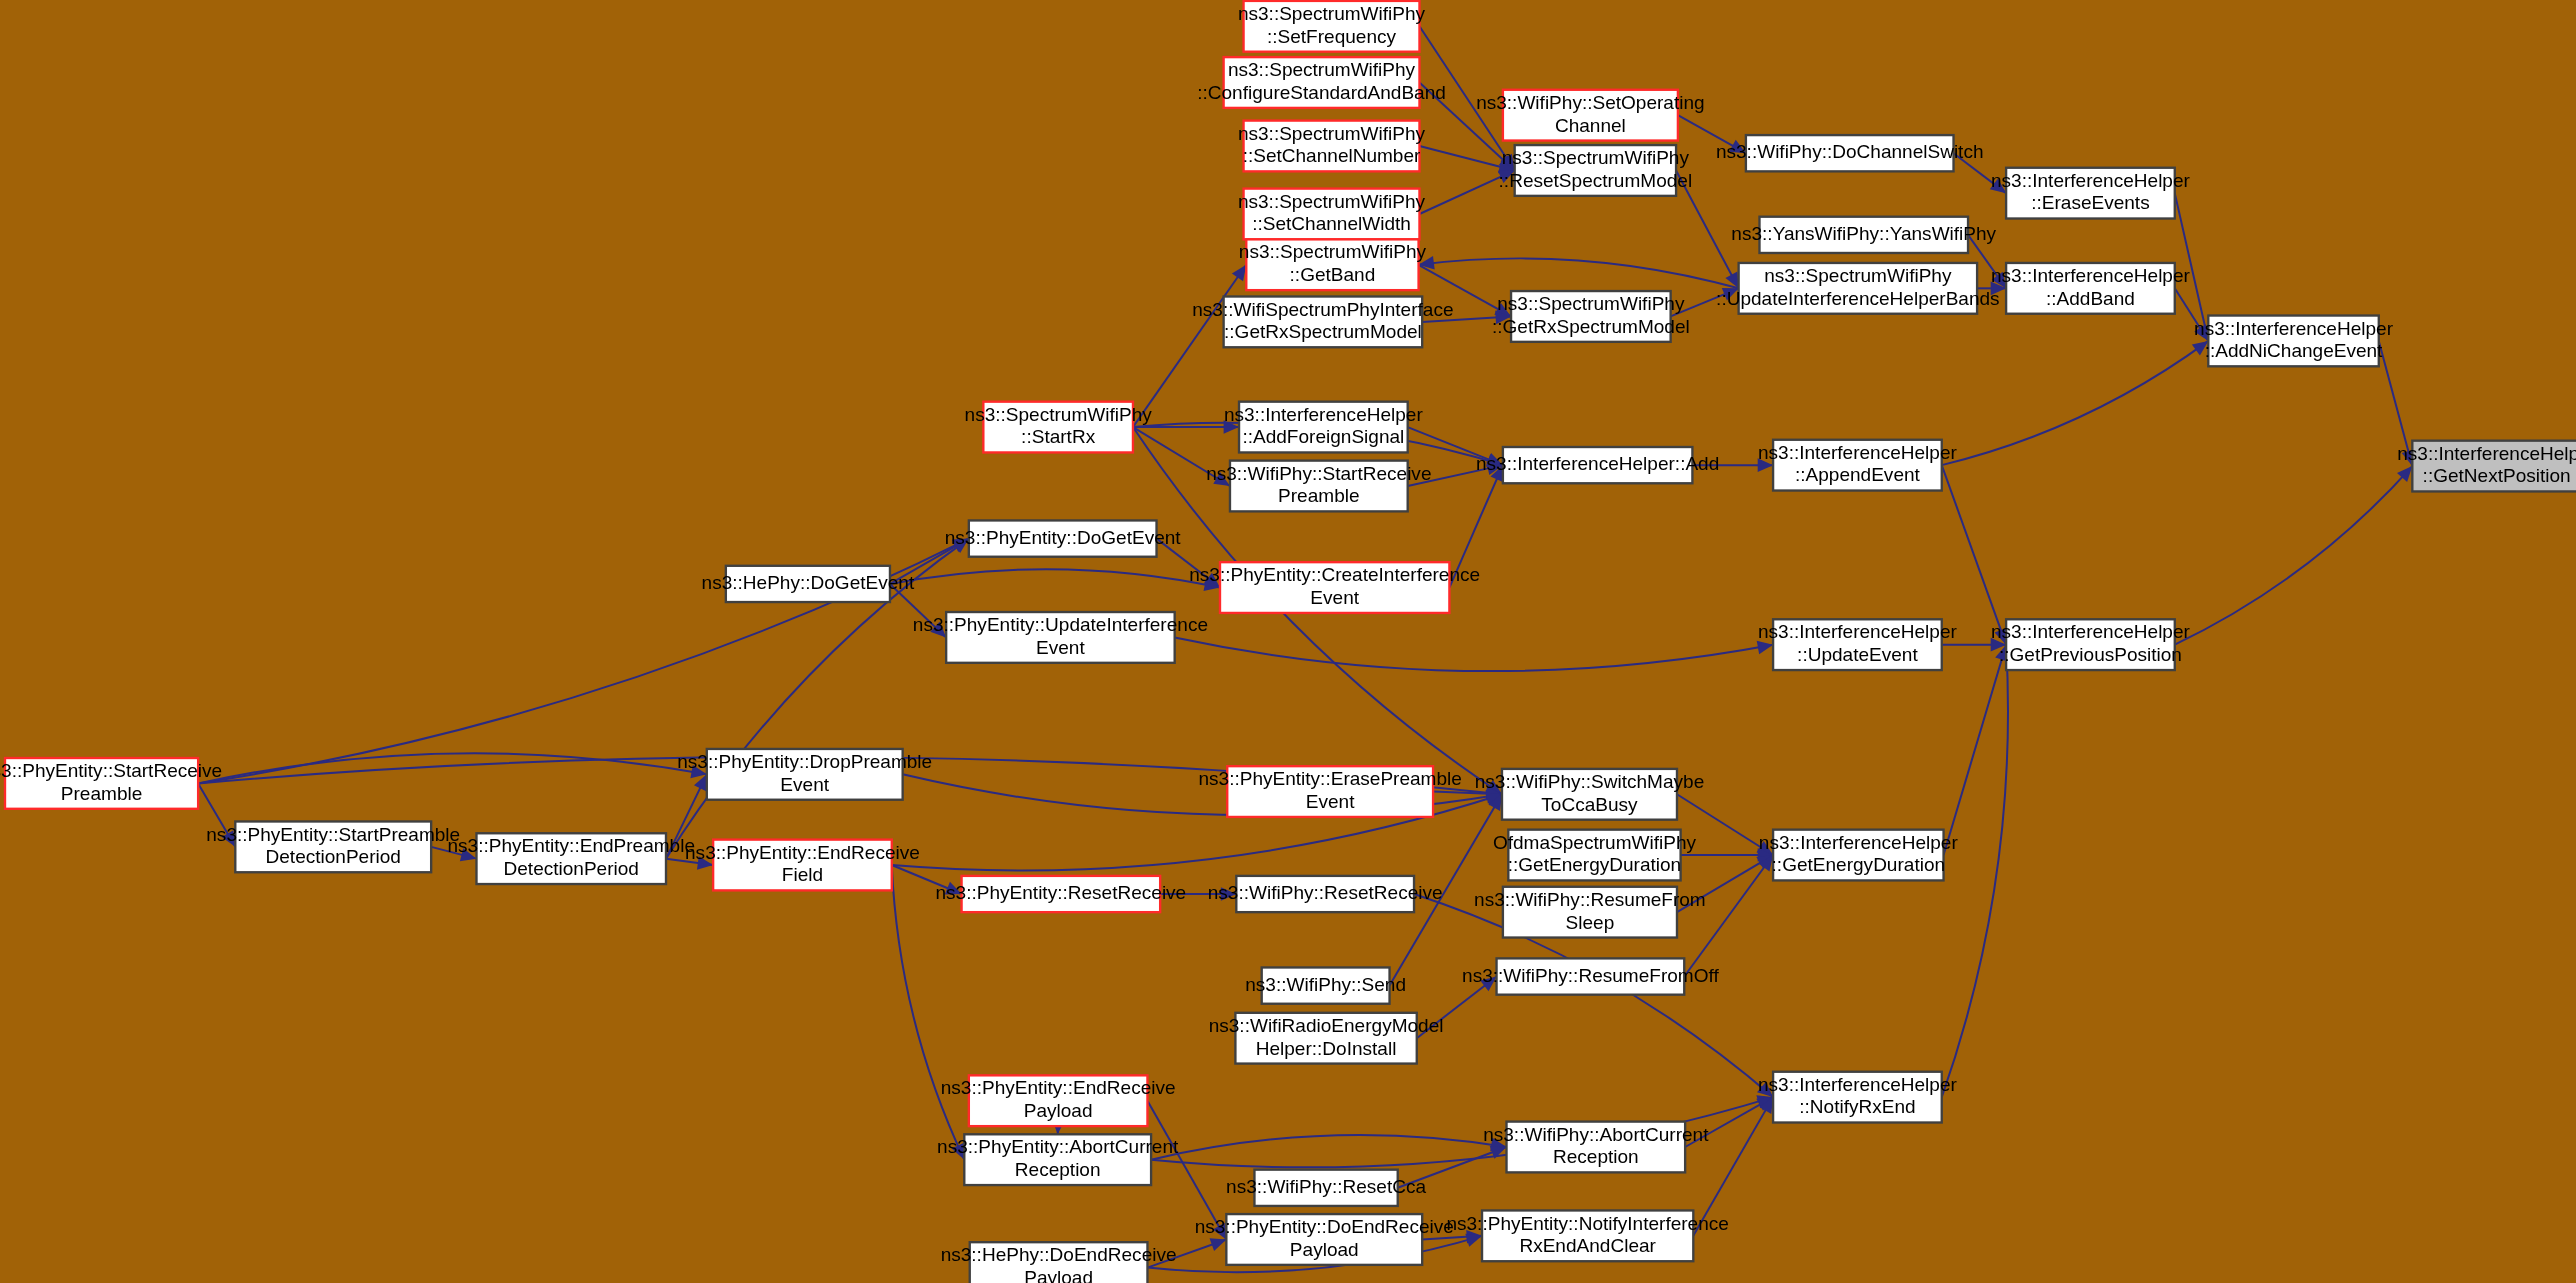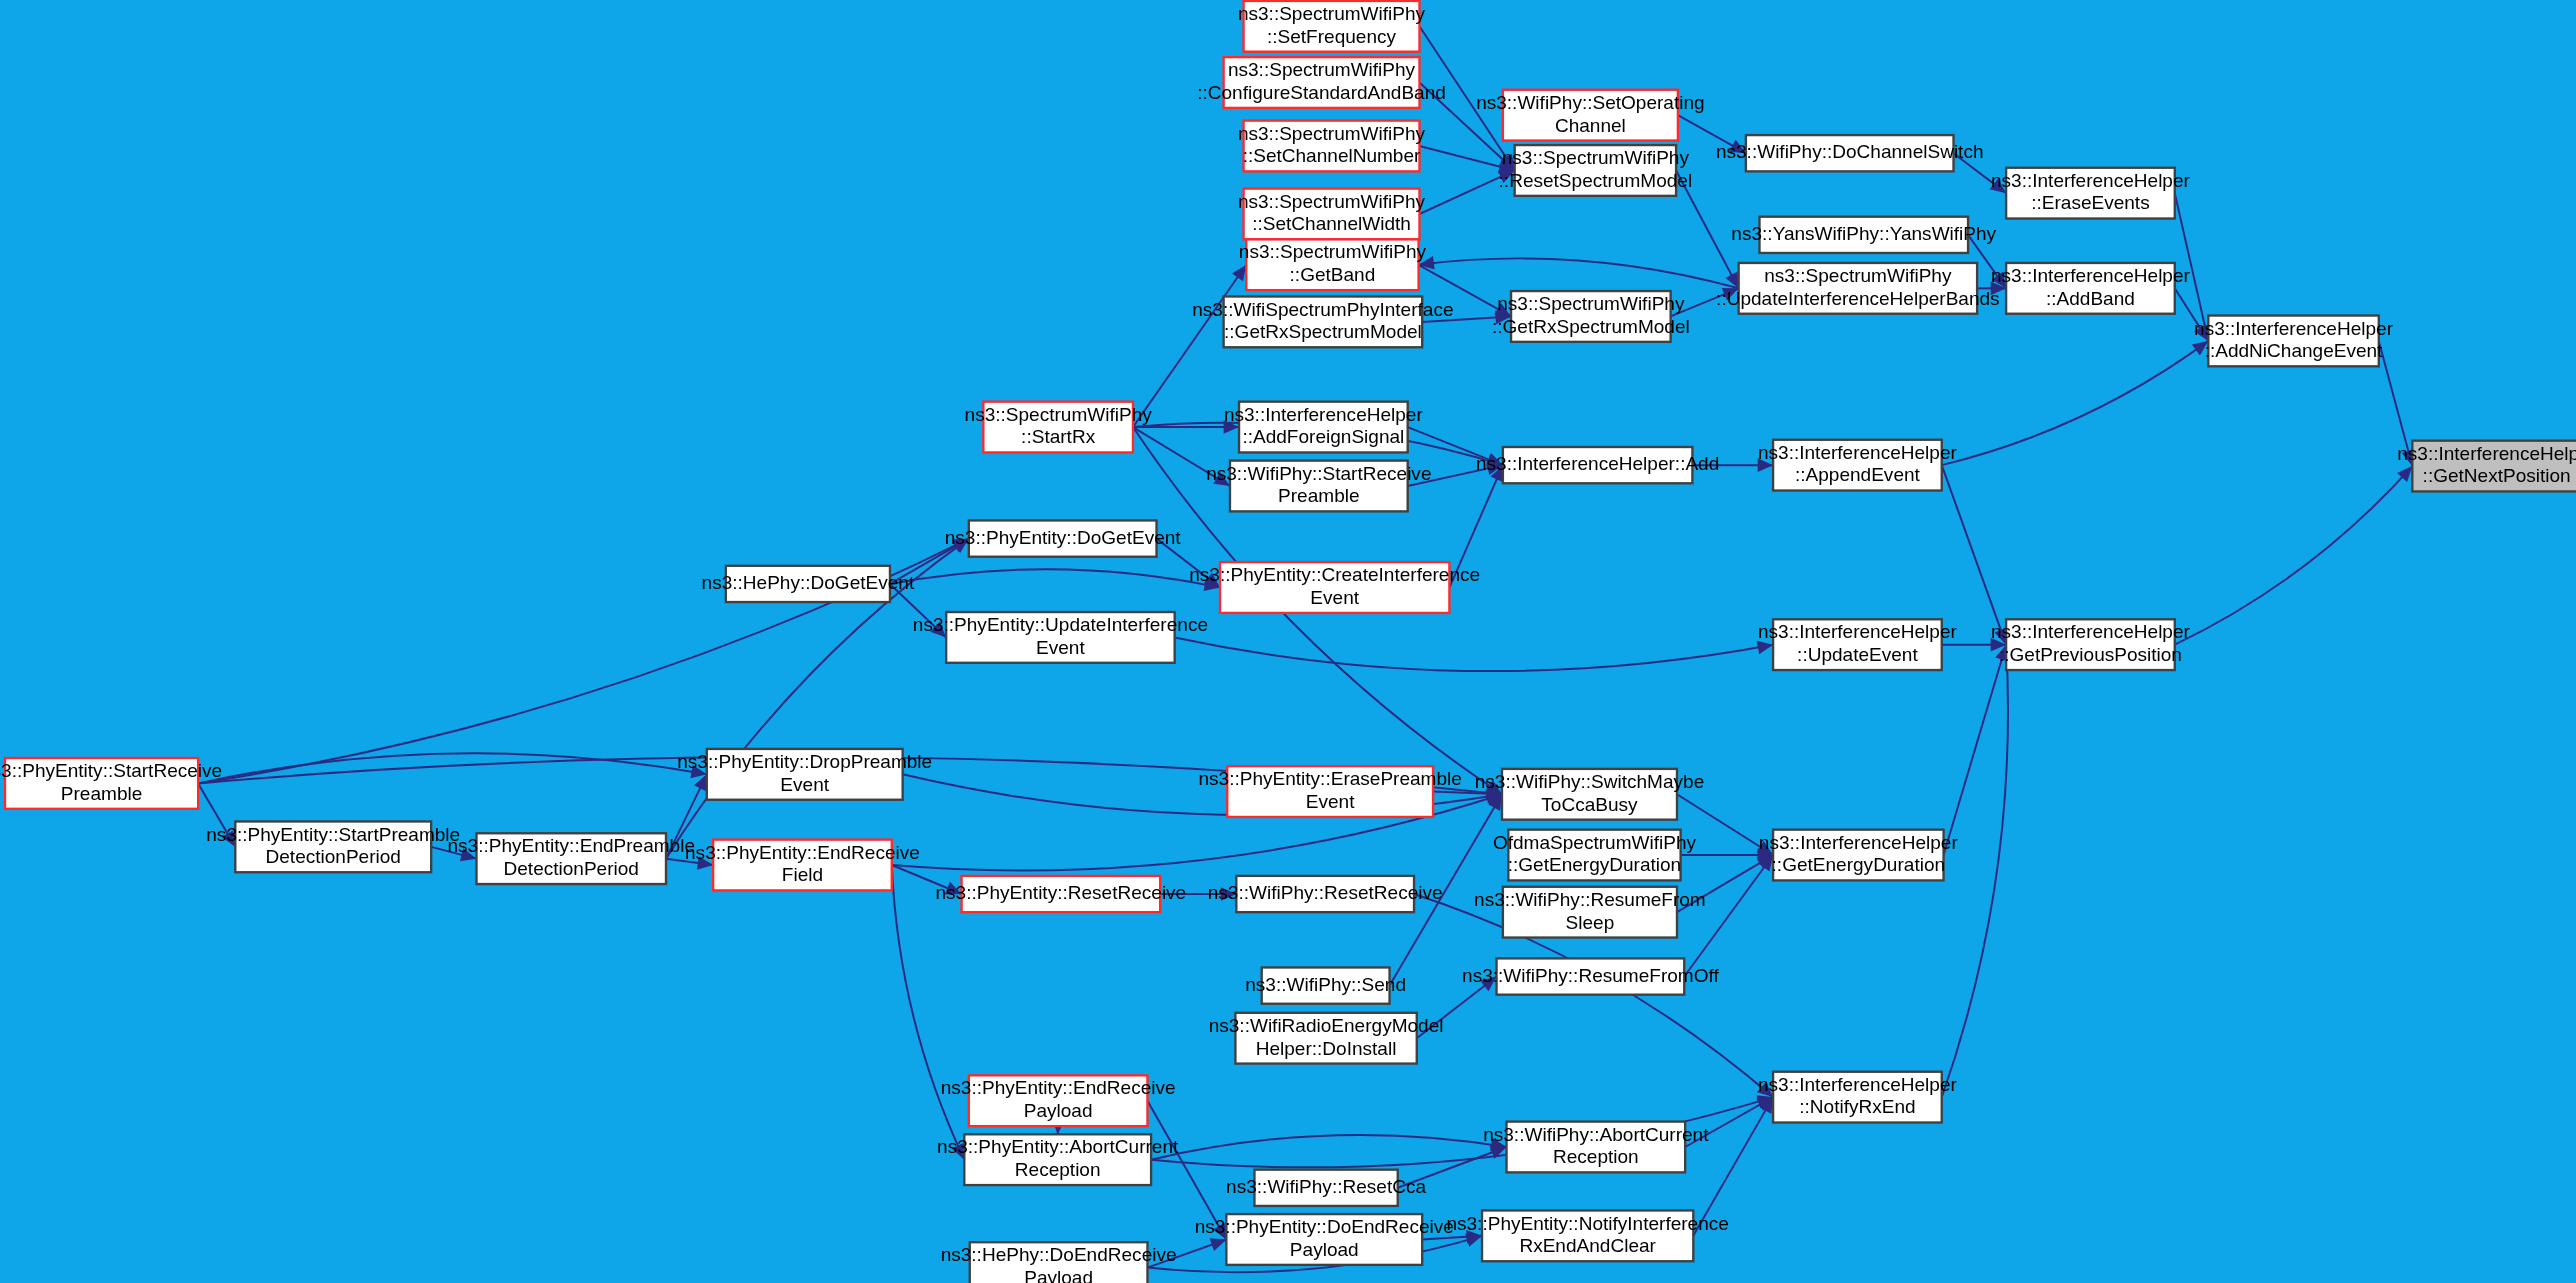--- a/index.html
+++ b/index.html
@@ -7,21 +7,21 @@
     padding: 0;
     background: #ffffff;
   }
   body {
     font-family: "Liberation Sans", sans-serif;
   }
   #graph-root {
     position: relative;
     width: 2576px;
     height: 1283px;
-    background: #0ea5e9;
+    background: #a16207;
     overflow: hidden;
   }
   svg#callgraph {
     position: absolute;
     top: 0;
     left: 0;
     width: 2576px;
     height: 1283px;
   }
   .node-rect {

